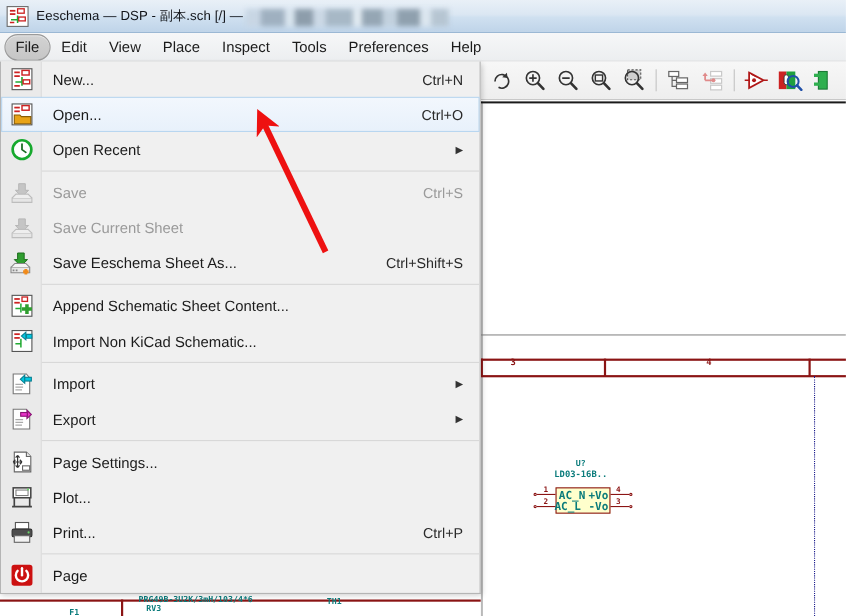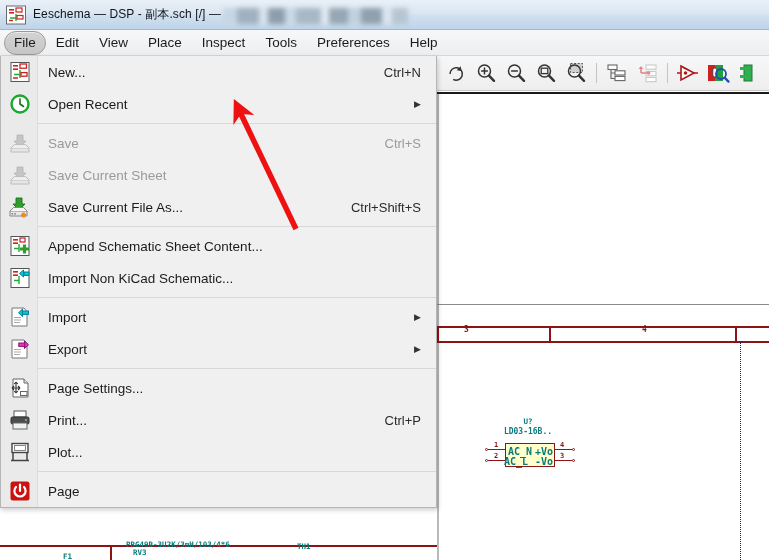--- a/index.html
+++ b/index.html
@@ -476,20 +476,33 @@
           <rect x="11" y="3" width="6.5" height="4.2" fill="#fff" stroke="#cc2222" stroke-width="1.3"></rect>
           <path d="M11 9 L11 17 M5 13.5 L11 13.5" stroke="#22aa33" stroke-width="1.5" fill="none"></path>
           <rect x="12" y="11.6" width="6" height="3.6" fill="#fff" stroke="#cc2222" stroke-width="1.3"></rect>
           <path d="M4 17 L9 17" stroke="#cc2222" stroke-width="1.5"></path>
         </svg>
       </div>
       <div class="dd-label">New...</div>
       <div class="dd-accel">Ctrl+N</div>
     </div>
 
+    <div class="dd-item sel">
+      <div class="dd-ico">
+        <svg width="22" height="22" viewBox="0 0 22 22">
+          <rect x="2" y="1.5" width="18" height="19" fill="#fff" stroke="#555" stroke-width="1"></rect>
+          <rect x="4" y="4" width="5" height="1.6" fill="#cc2222"></rect>
+          <rect x="4" y="7.4" width="5" height="1.6" fill="#cc2222"></rect>
+          <rect x="11" y="3" width="6.5" height="4.2" fill="#fff" stroke="#cc2222" stroke-width="1.3"></rect>
+          <path d="M4 11.5 L9 11.5 L10.5 13 L19 13 L19 19.5 L4 19.5 Z" fill="#e8a317" stroke="#8a5d05" stroke-width="1"></path>
+        </svg>
+      </div>
+      <div class="dd-label">Open...</div>
+      <div class="dd-accel">Ctrl+O</div>
+    </div>
 
     <div class="dd-item">
       <div class="dd-ico">
         <svg width="22" height="22" viewBox="0 0 22 22">
           <circle cx="11" cy="11" r="8.5" fill="#fff" stroke="#17a92e" stroke-width="2.4"></circle>
           <path d="M11 6 L11 11 L14.5 13.5" fill="none" stroke="#1a6b22" stroke-width="1.6" stroke-linecap="round"></path>
         </svg>
       </div>
       <div class="dd-label">Open Recent</div>
       <div class="dd-arrow">▶</div>
@@ -525,21 +538,21 @@
       <div class="dd-ico">
         <svg width="22" height="22" viewBox="0 0 22 22">
           <path d="M7 2 L13 2 L13 8 L16 8 L10 14 L4 8 L7 8 Z" fill="#2f9e2f" stroke="#1c6d1c" stroke-width="0.9"></path>
           <path d="M1 15 L18 15 L18 20 L1 20 Z" fill="#e8e8e8" stroke="#888" stroke-width="1"></path>
           <path d="M1 15 L4.5 11.5 L14.5 11.5 L18 15" fill="#f5f5f5" stroke="#888" stroke-width="1"></path>
           <rect x="2.5" y="17" width="1.6" height="1.6" fill="#888"></rect>
           <rect x="5.3" y="17" width="1.6" height="1.6" fill="#888"></rect>
           <path d="M14.5 16.5 L14.5 21.5 M12 19 L17 19" stroke="#f08a1a" stroke-width="2.6"></path>
         </svg>
       </div>
-      <div class="dd-label">Save Current File As...</div>
+      <div class="dd-label">Save Eeschema Sheet As...</div>
       <div class="dd-accel">Ctrl+Shift+S</div>
     </div>
 
     <div class="dd-sep"></div>
 
     <div class="dd-item">
       <div class="dd-ico">
         <svg width="22" height="22" viewBox="0 0 22 22">
           <rect x="2" y="1.5" width="18" height="19" fill="#fff" stroke="#555" stroke-width="1"></rect>
           <rect x="4" y="4" width="5" height="1.6" fill="#cc2222"></rect>
@@ -605,40 +618,40 @@
           <path d="M7 5 L7 16 M7 5 L5.2 7 M7 5 L8.8 7 M7 16 L5.2 14 M7 16 L8.8 14" stroke="#333" stroke-width="1.1" fill="none"></path>
           <rect x="11.5" y="14.5" width="6.5" height="4" fill="#fff" stroke="#666" stroke-width="1"></rect>
         </svg>
       </div>
       <div class="dd-label">Page Settings...</div>
     </div>
 
     <div class="dd-item">
       <div class="dd-ico">
         <svg width="22" height="22" viewBox="0 0 22 22">
+          <rect x="3" y="2.5" width="16" height="9" fill="#fff" stroke="#444" stroke-width="1.4"></rect>
+          <rect x="5.5" y="4.5" width="11" height="5" fill="#fff" stroke="#777" stroke-width="0.9"></rect>
+          <circle cx="16.5" cy="4" r="1" fill="#6ad36a"></circle>
+          <path d="M4 11.5 L4 19 M18 11.5 L18 19 M2 19.5 L20 19.5" stroke="#444" stroke-width="1.5" fill="none"></path>
+        </svg>
+      </div>
+      <div class="dd-label">Plot...</div>
+    </div>
+
+    <div class="dd-item">
+      <div class="dd-ico">
+        <svg width="22" height="22" viewBox="0 0 22 22">
           <rect x="5" y="2" width="12" height="6" fill="#fff" stroke="#555" stroke-width="1"></rect>
           <rect x="2" y="8" width="18" height="7" rx="1.5" fill="#4d4d4d" stroke="#333" stroke-width="1"></rect>
           <rect x="4" y="14" width="14" height="6" fill="#f2f2f2" stroke="#666" stroke-width="1"></rect>
           <circle cx="17" cy="11" r="1" fill="#6ad36a"></circle>
         </svg>
       </div>
       <div class="dd-label">Print...</div>
       <div class="dd-accel">Ctrl+P</div>
-    </div>
-
-    <div class="dd-item">
-      <div class="dd-ico">
-        <svg width="22" height="22" viewBox="0 0 22 22">
-          <rect x="3" y="2.5" width="16" height="9" fill="#fff" stroke="#444" stroke-width="1.4"></rect>
-          <rect x="5.5" y="4.5" width="11" height="5" fill="#fff" stroke="#777" stroke-width="0.9"></rect>
-          <circle cx="16.5" cy="4" r="1" fill="#6ad36a"></circle>
-          <path d="M4 11.5 L4 19 M18 11.5 L18 19 M2 19.5 L20 19.5" stroke="#444" stroke-width="1.5" fill="none"></path>
-        </svg>
-      </div>
-      <div class="dd-label">Plot...</div>
     </div>
 
     <div class="dd-sep"></div>
 
     <div class="dd-item">
       <div class="dd-ico">
         <svg width="22" height="22" viewBox="0 0 22 22">
           <rect x="1.5" y="1.5" width="19" height="19" rx="2.5" fill="#cc1111"></rect>
           <path d="M11 4.5 L11 11" stroke="#fff" stroke-width="2.2" stroke-linecap="round"></path>
           <path d="M7 7 a5.6 5.6 0 1 0 8 0" fill="none" stroke="#fff" stroke-width="2.2" stroke-linecap="round"></path>

